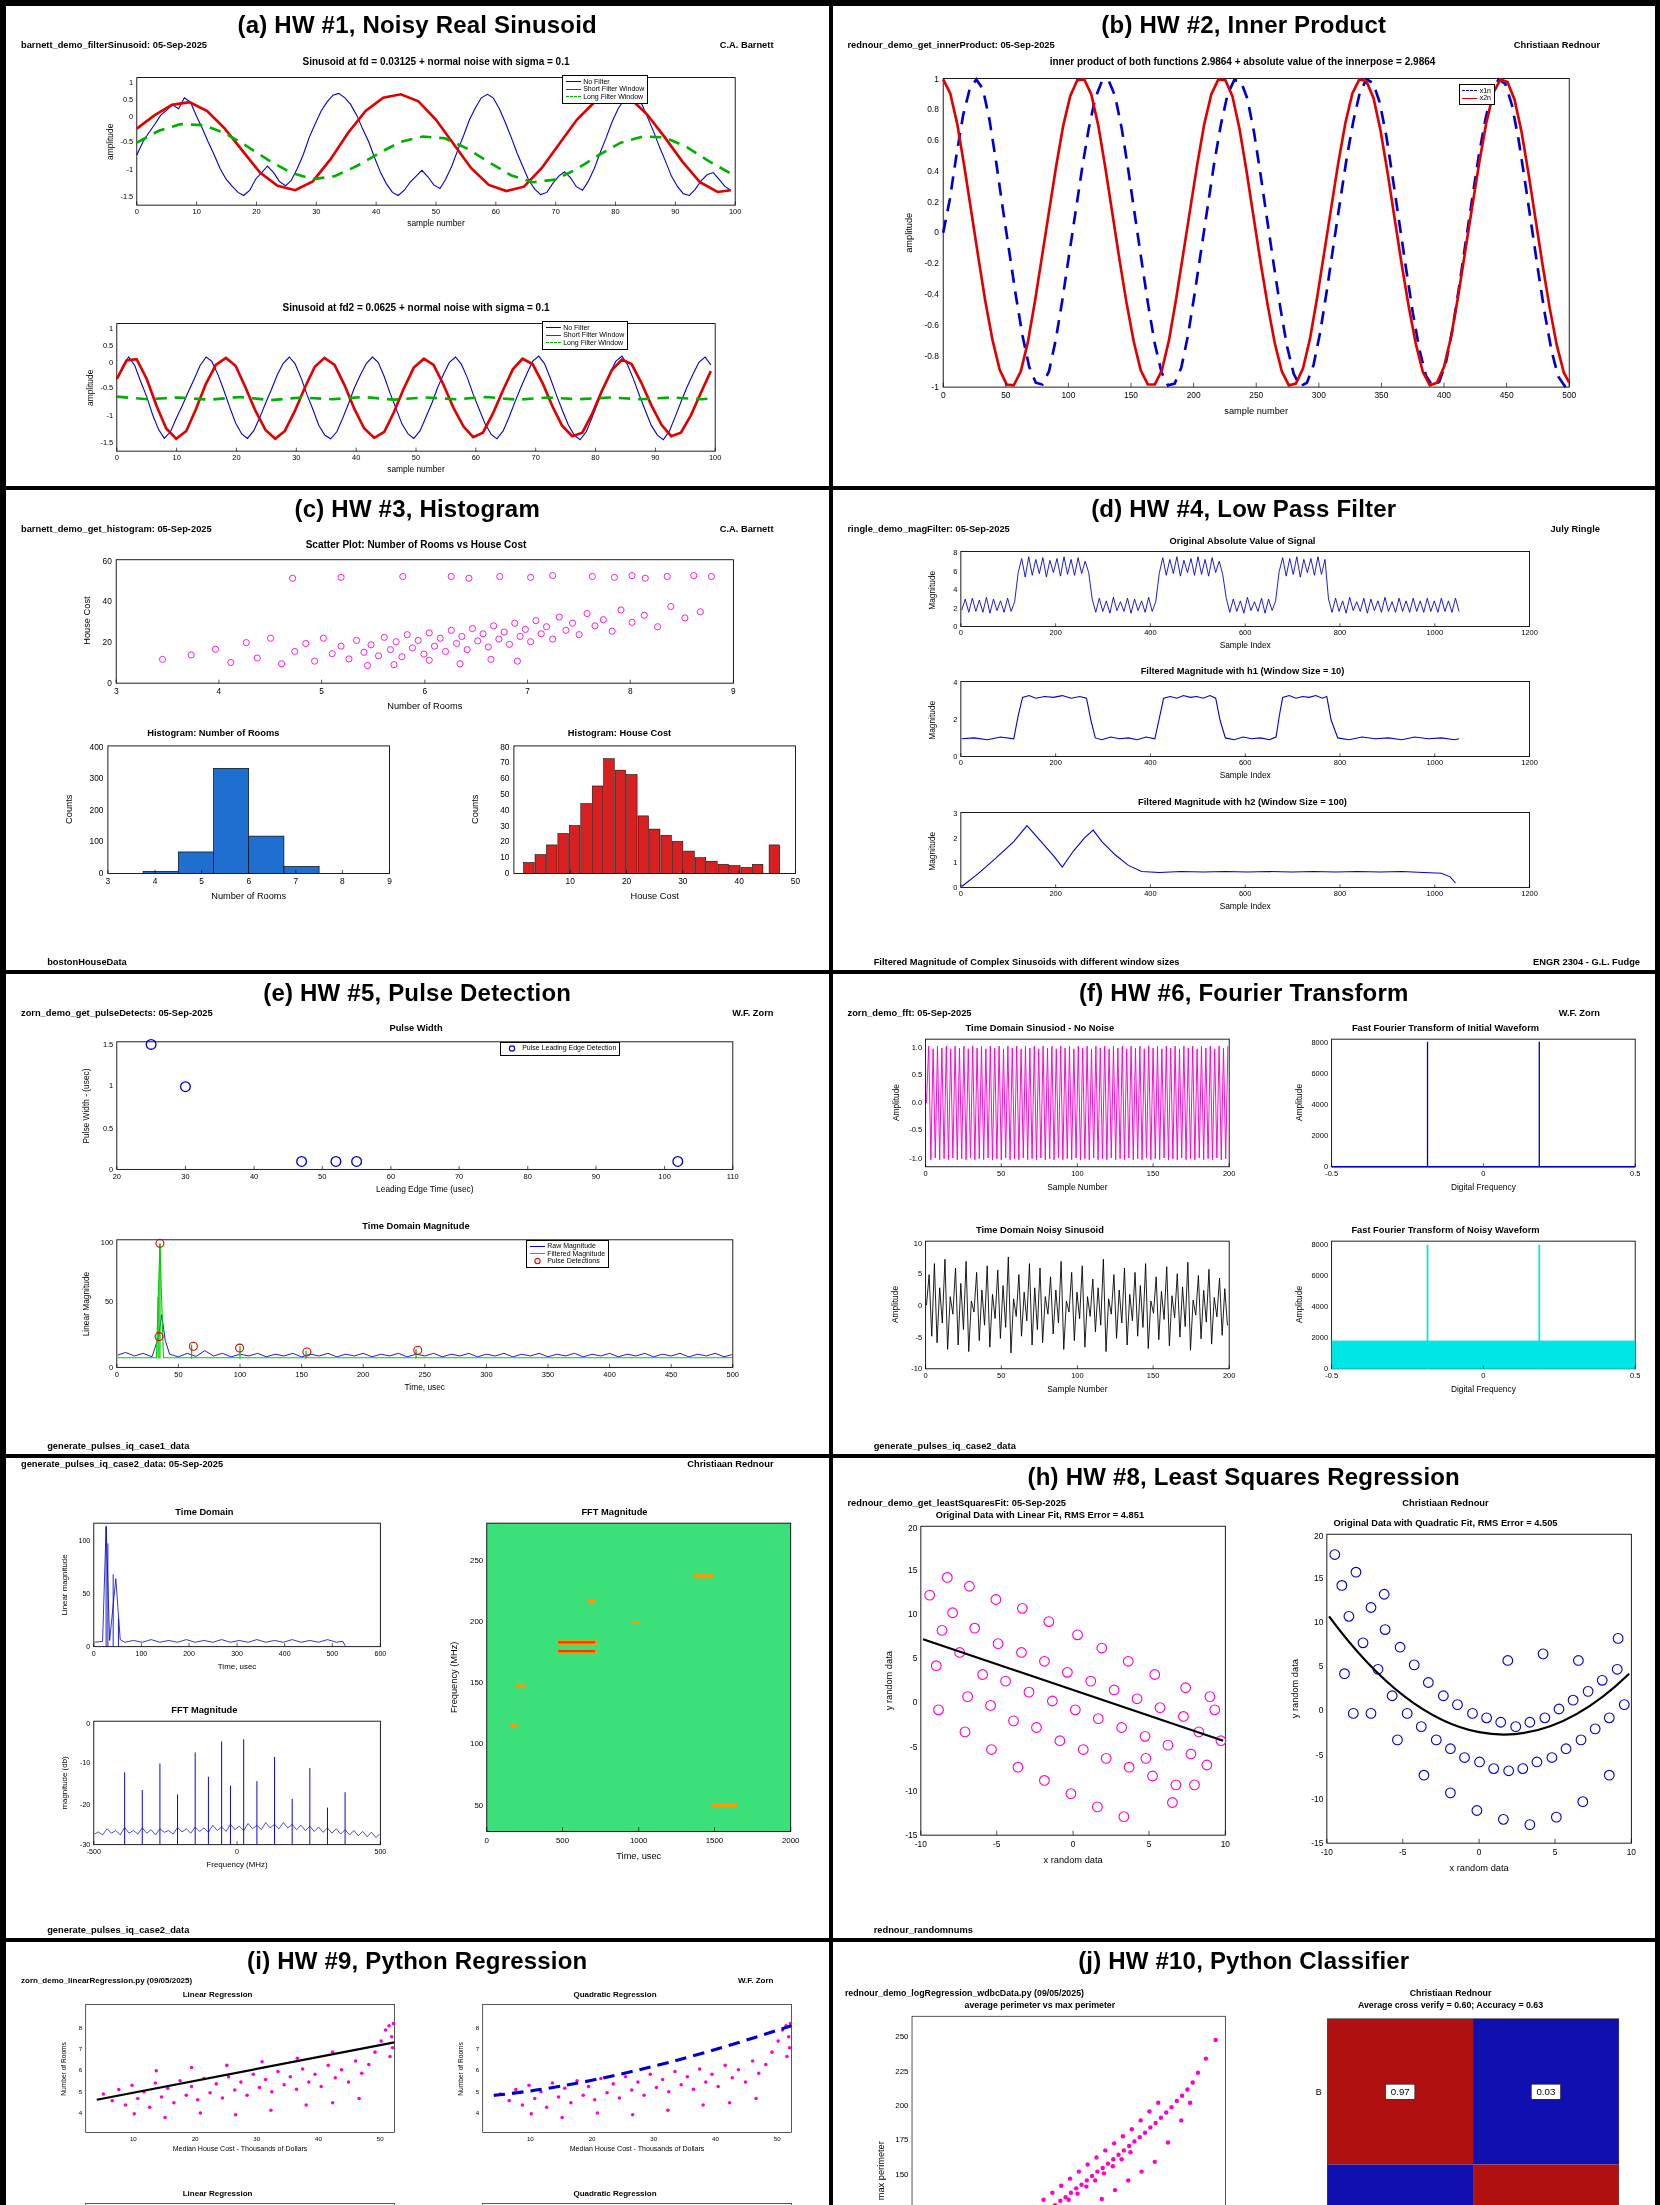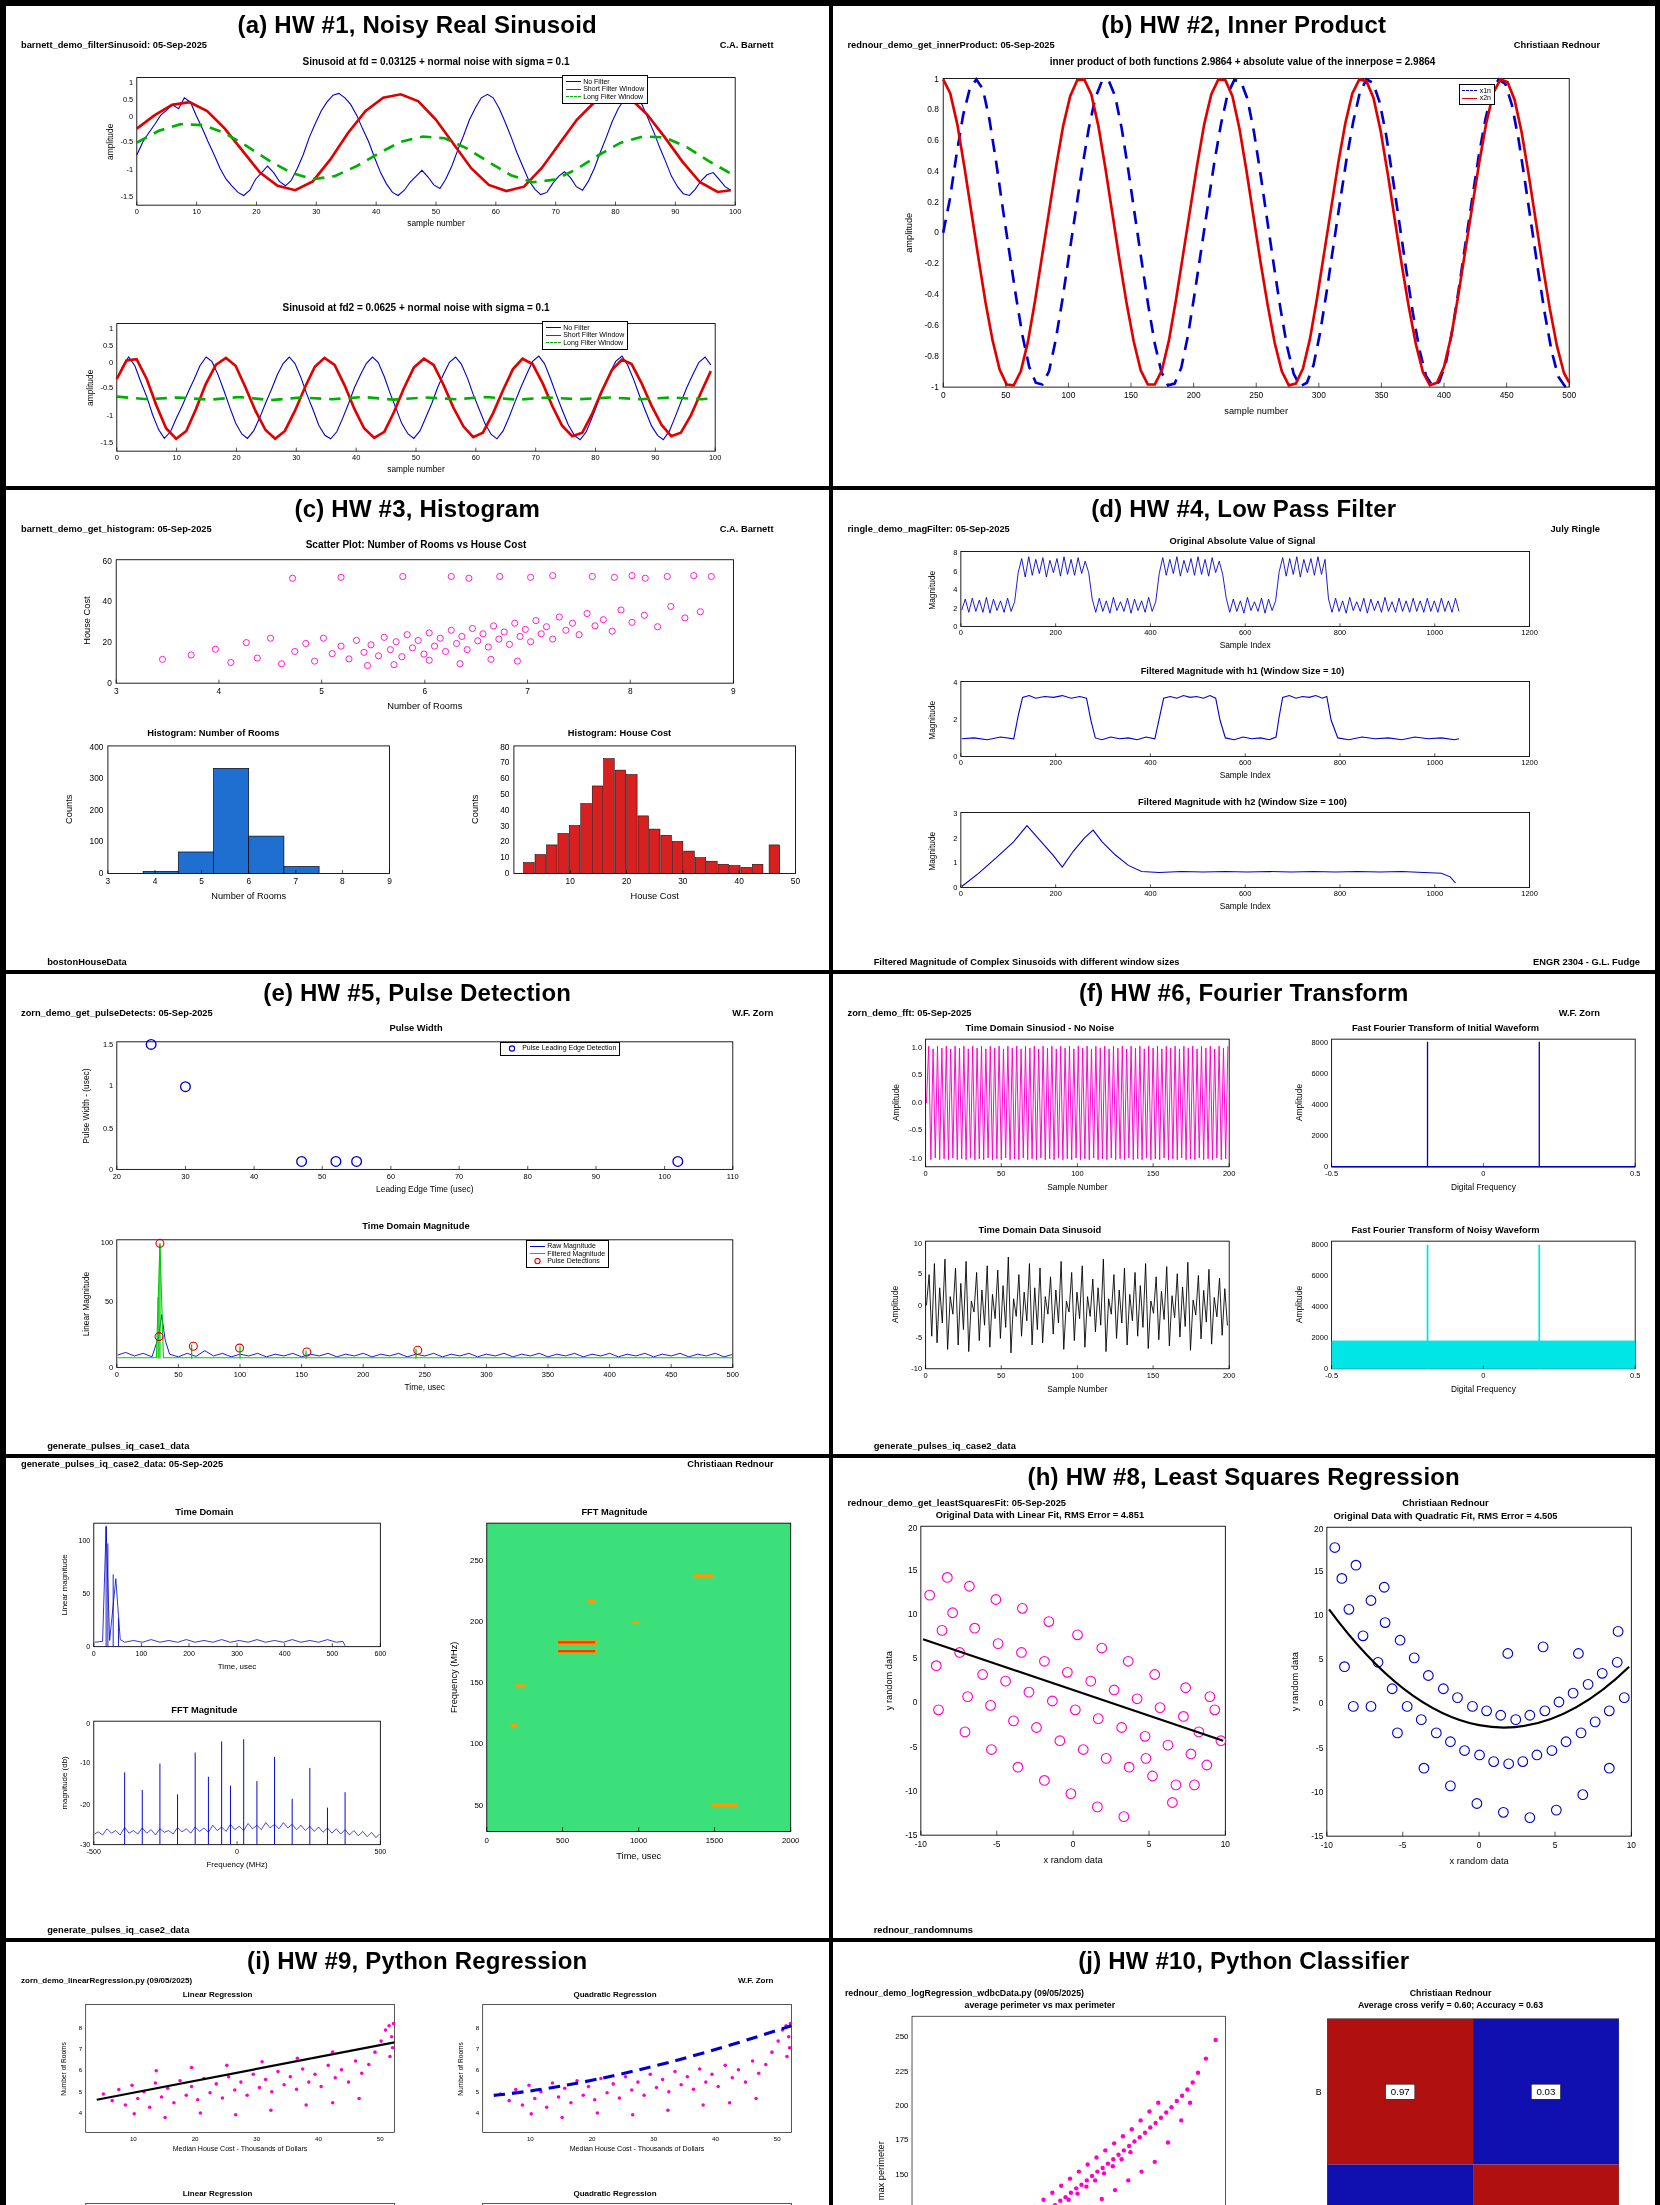--- a/index.html
+++ b/index.html
@@ -782,21 +782,21 @@
               <text x="192" y="168">4000</text>
           <text x="192" y="97">6000</text>
               <text x="192" y="28">8000</text>
         </g>
         <text x="545" y="356" font-size="19" text-anchor="middle" font-family="Liberation Sans">Digital Frequency</text>
         <text x="132" y="158" font-size="19" text-anchor="middle" transform="rotate(-90 132 158)" font-family="Liberation Sans">Amplitude</text>
       </svg>
     </div>
 
     <div class="plot" style="position:absolute;left:4.4px;top:251px;width:406px;height:194px;">
-      <div class="axtitle">Time Domain Data Sinusoid</div>
+      <div class="axtitle">Time Domain Noisy Sinusoid</div>
       <svg width="406" height="176" viewBox="0 0 920 400">
         <rect x="200" y="14" width="690" height="290" fill="#fff" stroke="#000" stroke-width="2"></rect>
         <polyline fill="none" stroke="#000000" stroke-width="2" points="202,160 208,90 214,230 220,65 226,245 232,120 238,200 244,55 250,260 256,140 262,180 268,75 274,250 280,110 286,215 292,60 298,265 304,150 310,175 316,85 322,240 328,125 334,205 340,70 346,255 352,135 358,190 364,80 370,235 376,115 382,210 388,50 394,268 400,145 406,185 412,90 418,230 424,130 430,195 436,65 442,250 448,120 454,215 460,75 466,245 472,140 478,180 484,95 490,225 496,125 502,200 508,60 514,260 520,150 526,175 532,85 538,240 544,130 550,190 556,70 562,255 568,140 574,185 580,100 586,220 592,120 598,205 604,55 610,265 616,145 622,180 628,90 634,235 640,125 646,200 652,75 658,250 664,135 670,195 676,85 682,230 688,115 694,210 700,65 706,258 712,150 718,178 724,95 730,238 736,128 742,192 748,72 754,252 760,138 766,188 772,88 778,232 784,118 790,208 796,62 802,262 808,148 814,182 820,92 826,236 832,126 838,198 844,78 850,248 856,142 862,186 868,98 874,228 880,122 886,206"></polyline>
         <g stroke="#000" stroke-width="1.5">
           <line x1="200" y1="304" x2="200" y2="296"></line>
               <line x1="372" y1="304" x2="372" y2="296"></line>
           <line x1="545" y1="304" x2="545" y2="296"></line>
               <line x1="717" y1="304" x2="717" y2="296"></line>
           <line x1="890" y1="304" x2="890" y2="296"></line>
         </g>
@@ -1082,21 +1082,21 @@
           <text x="182" y="120">15</text>
               <text x="182" y="24">20</text>
         </g>
         <text x="535" y="776" font-size="21" text-anchor="middle" font-family="Liberation Sans">x random data</text>
         <text x="124" y="364" font-size="21" text-anchor="middle" transform="rotate(-90 124 364)" font-family="Liberation Sans">y random data</text>
       </svg>
     </div>
 
     <div class="plot" style="position:absolute;left:410px;top:40px;width:406px;height:397px;">
       <div style="font-size:9.3px;font-weight:700;text-align:center;">Christiaan Rednour</div>
-      <div class="axtitle" style="margin-top:3px;">Original Data with Quadratic Fit, RMS Error = 4.505</div>
+      <div class="axtitle" style="margin-top:10px;">Original Data with Quadratic Fit, RMS Error = 4.505</div>
       <svg width="406" height="362" viewBox="0 0 920 820">
         <rect x="190" y="14" width="690" height="700" fill="#fff" stroke="#000" stroke-width="2"></rect>
         <g stroke="#0000cc" stroke-width="2.5" fill="none">
           <circle cx="208" cy="60" r="11"></circle>
               <circle cx="224" cy="130" r="11"></circle>
               <circle cx="240" cy="200" r="11"></circle>
           <circle cx="256" cy="100" r="11"></circle>
               <circle cx="272" cy="260" r="11"></circle>
               <circle cx="290" cy="180" r="11"></circle>
           <circle cx="306" cy="320" r="11"></circle>

